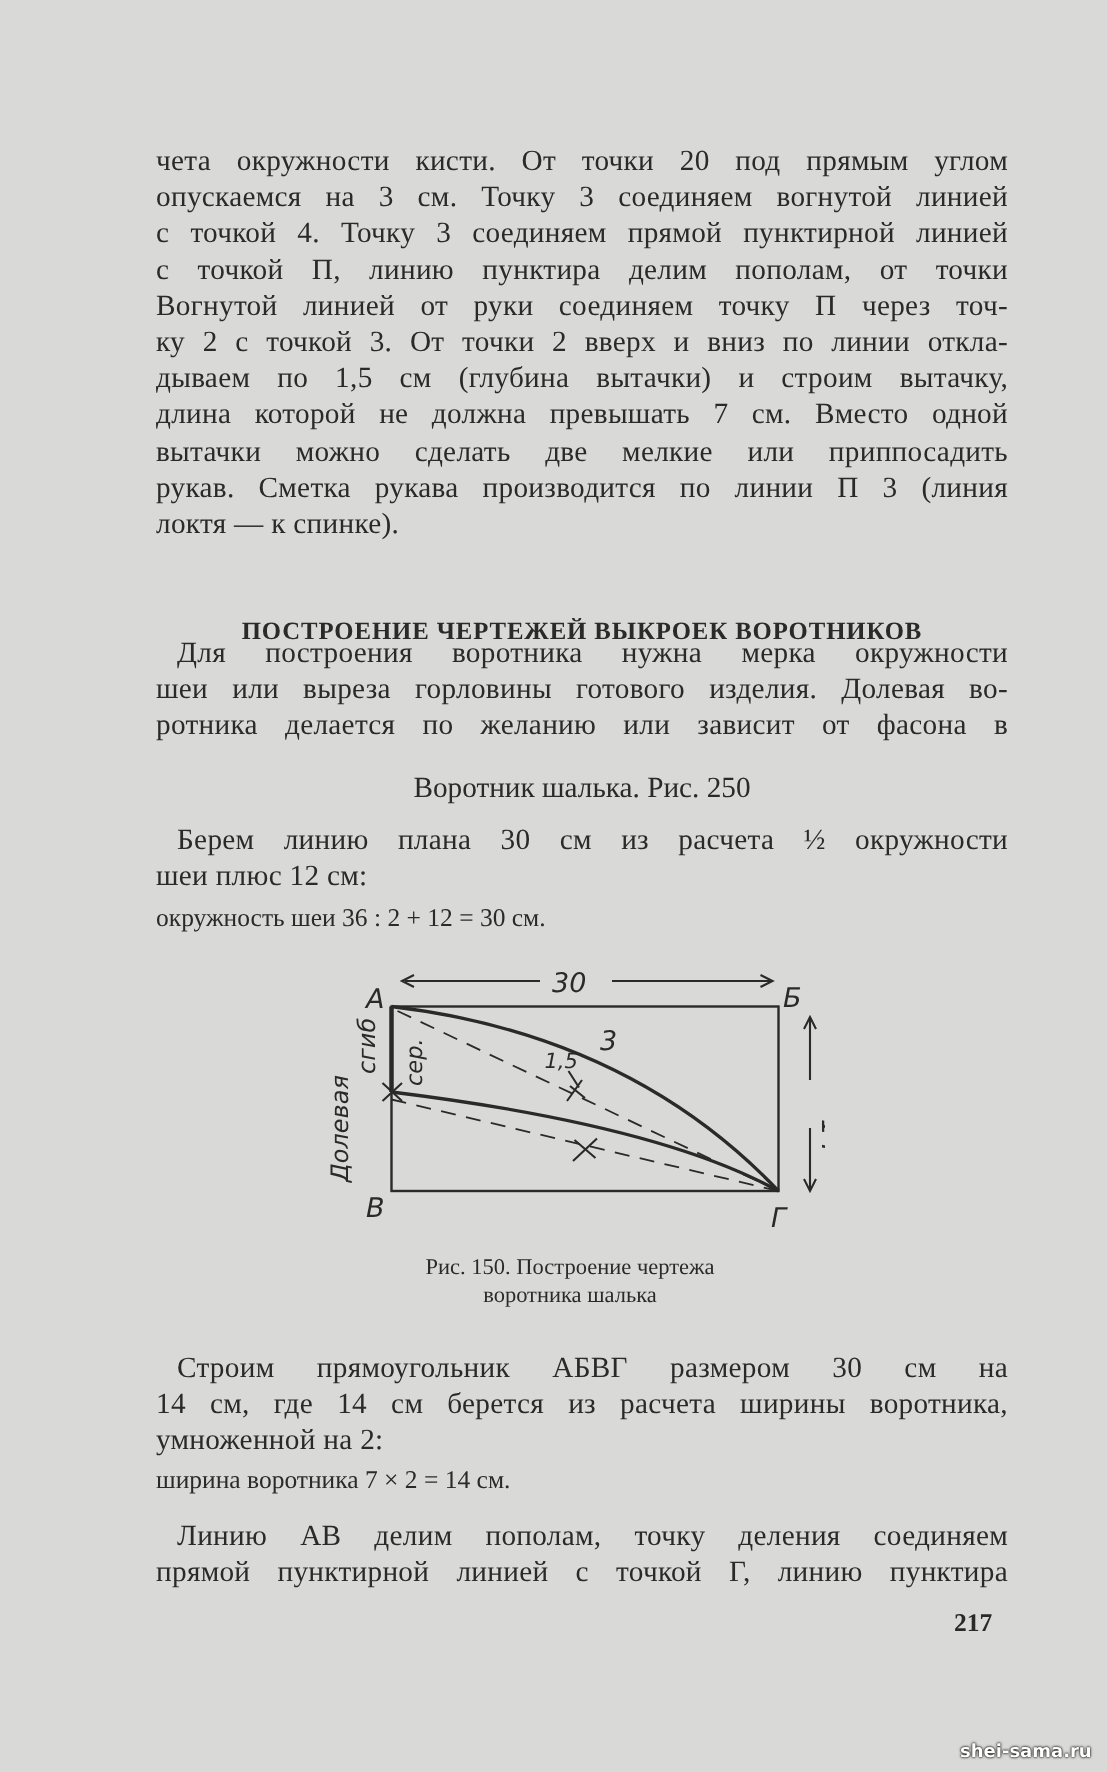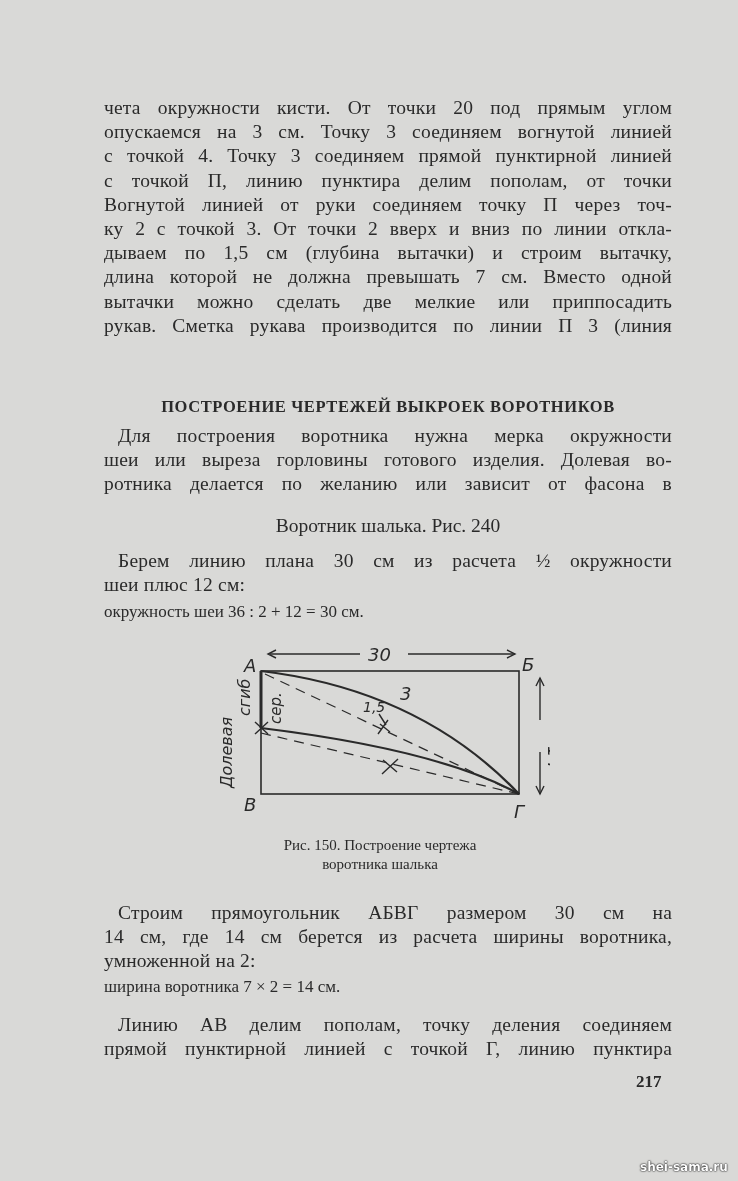--- a/index.html
+++ b/index.html
@@ -8,21 +8,21 @@
     background: #d9d9d7;
     font-family: "Liberation Serif", "DejaVu Serif", serif;
     color: #2a2a2a;
     position: relative;
   }
   .page { position: absolute; left: 0; top: 0; width: 738px; height: 1054px; }
   .text { position: absolute; left: 104px; width: 568px; font-size: 19.5px; line-height: 24.2px; letter-spacing: 0.2px; }
   .line { display: block; white-space: nowrap; text-align: justify; text-align-last: justify; }
   .line.last { text-align-last: left; }
   .indent { padding-left: 14px; }
-  .heading { position: absolute; left: 104px; width: 568px; top: 397px; text-align: center; font-weight: bold; font-size: 16.5px; letter-spacing: 0.6px; }
+  .heading { position: absolute; left: 104px; width: 568px; top: 411px; text-align: center; font-weight: bold; font-size: 16.5px; letter-spacing: 0.6px; }
   .subhead { position: absolute; left: 104px; width: 568px; top: 515px; text-align: center; font-size: 19.5px; }
   .subhead b { font-weight: normal; }
   .formula { position: absolute; left: 104px; width: 568px; text-align: left; font-size: 17px; }
   .caption { position: absolute; left: 200px; width: 360px; top: 836px; text-align: center; font-size: 15px; line-height: 19px; }
   .pagenum { position: absolute; left: 636px; top: 1072px; font-size: 17px; font-weight: bold; }
   .watermark { position: absolute; left: 640px; top: 1160px; font-family: "DejaVu Sans", sans-serif; font-weight: bold; font-size: 12px; color: #fff; text-shadow: 0 0 2px #000, 0 0 1px #000; }
   svg.fig { position: absolute; left: 210px; top: 640px; }
 </style>
 </head>
 <body>
@@ -33,33 +33,34 @@
     <span class="line">чета окружности кисти. От точки 20 под прямым углом</span>
     <span class="line">опускаемся на 3 см. Точку 3 соединяем вогнутой линией</span>
     <span class="line">с точкой 4. Точку 3 соединяем прямой пунктирной линией</span>
     <span class="line">с точкой П, линию  пунктира делим  пополам, от точки</span>
     <span class="line">Вогнутой линией от руки соединяем точку П через точ-</span>
     <span class="line">ку 2 с точкой 3. От точки 2 вверх и вниз по линии откла-</span>
     <span class="line">дываем по 1,5 см (глубина вытачки) и строим вытачку,</span>
     <span class="line">длина которой не должна превышать 7 см. Вместо одной</span>
     <span class="line">вытачки можно сделать  две мелкие или  приппосадить</span>
     <span class="line">рукав. Сметка рукава производится по линии П 3 (линия</span>
+    <span class="line last">локтя — к спинке).</span>
   </div>
 
   <div class="heading">ПОСТРОЕНИЕ ЧЕРТЕЖЕЙ ВЫКРОЕК ВОРОТНИКОВ</div>
 
   <div class="text para" style="top:424px">
     <span class="line indent">Для построения воротника нужна мерка окружности</span>
     <span class="line">шеи или выреза горловины готового изделия. Долевая во-</span>
     <span class="line">ротника делается по желанию или зависит от фасона в</span>
   </div>
 
   <div class="subhead">
     <b>Воротник шалька.</b>
-    <span>Рис. 240</span>
+    <span>Рис. 250</span>
   </div>
 
   <div class="text para" style="top:549px">
     <span class="line indent">Берем линию плана 30 см из  расчета ½ окружности</span>
     <span class="line last">шеи плюс 12 см:</span>
   </div>
 
   <div class="formula" style="top:602px">окружность шеи 36 : 2 + 12 = 30 см.</div>
 
   <svg class="fig" width="340" height="185" viewBox="0 0 340 185">

